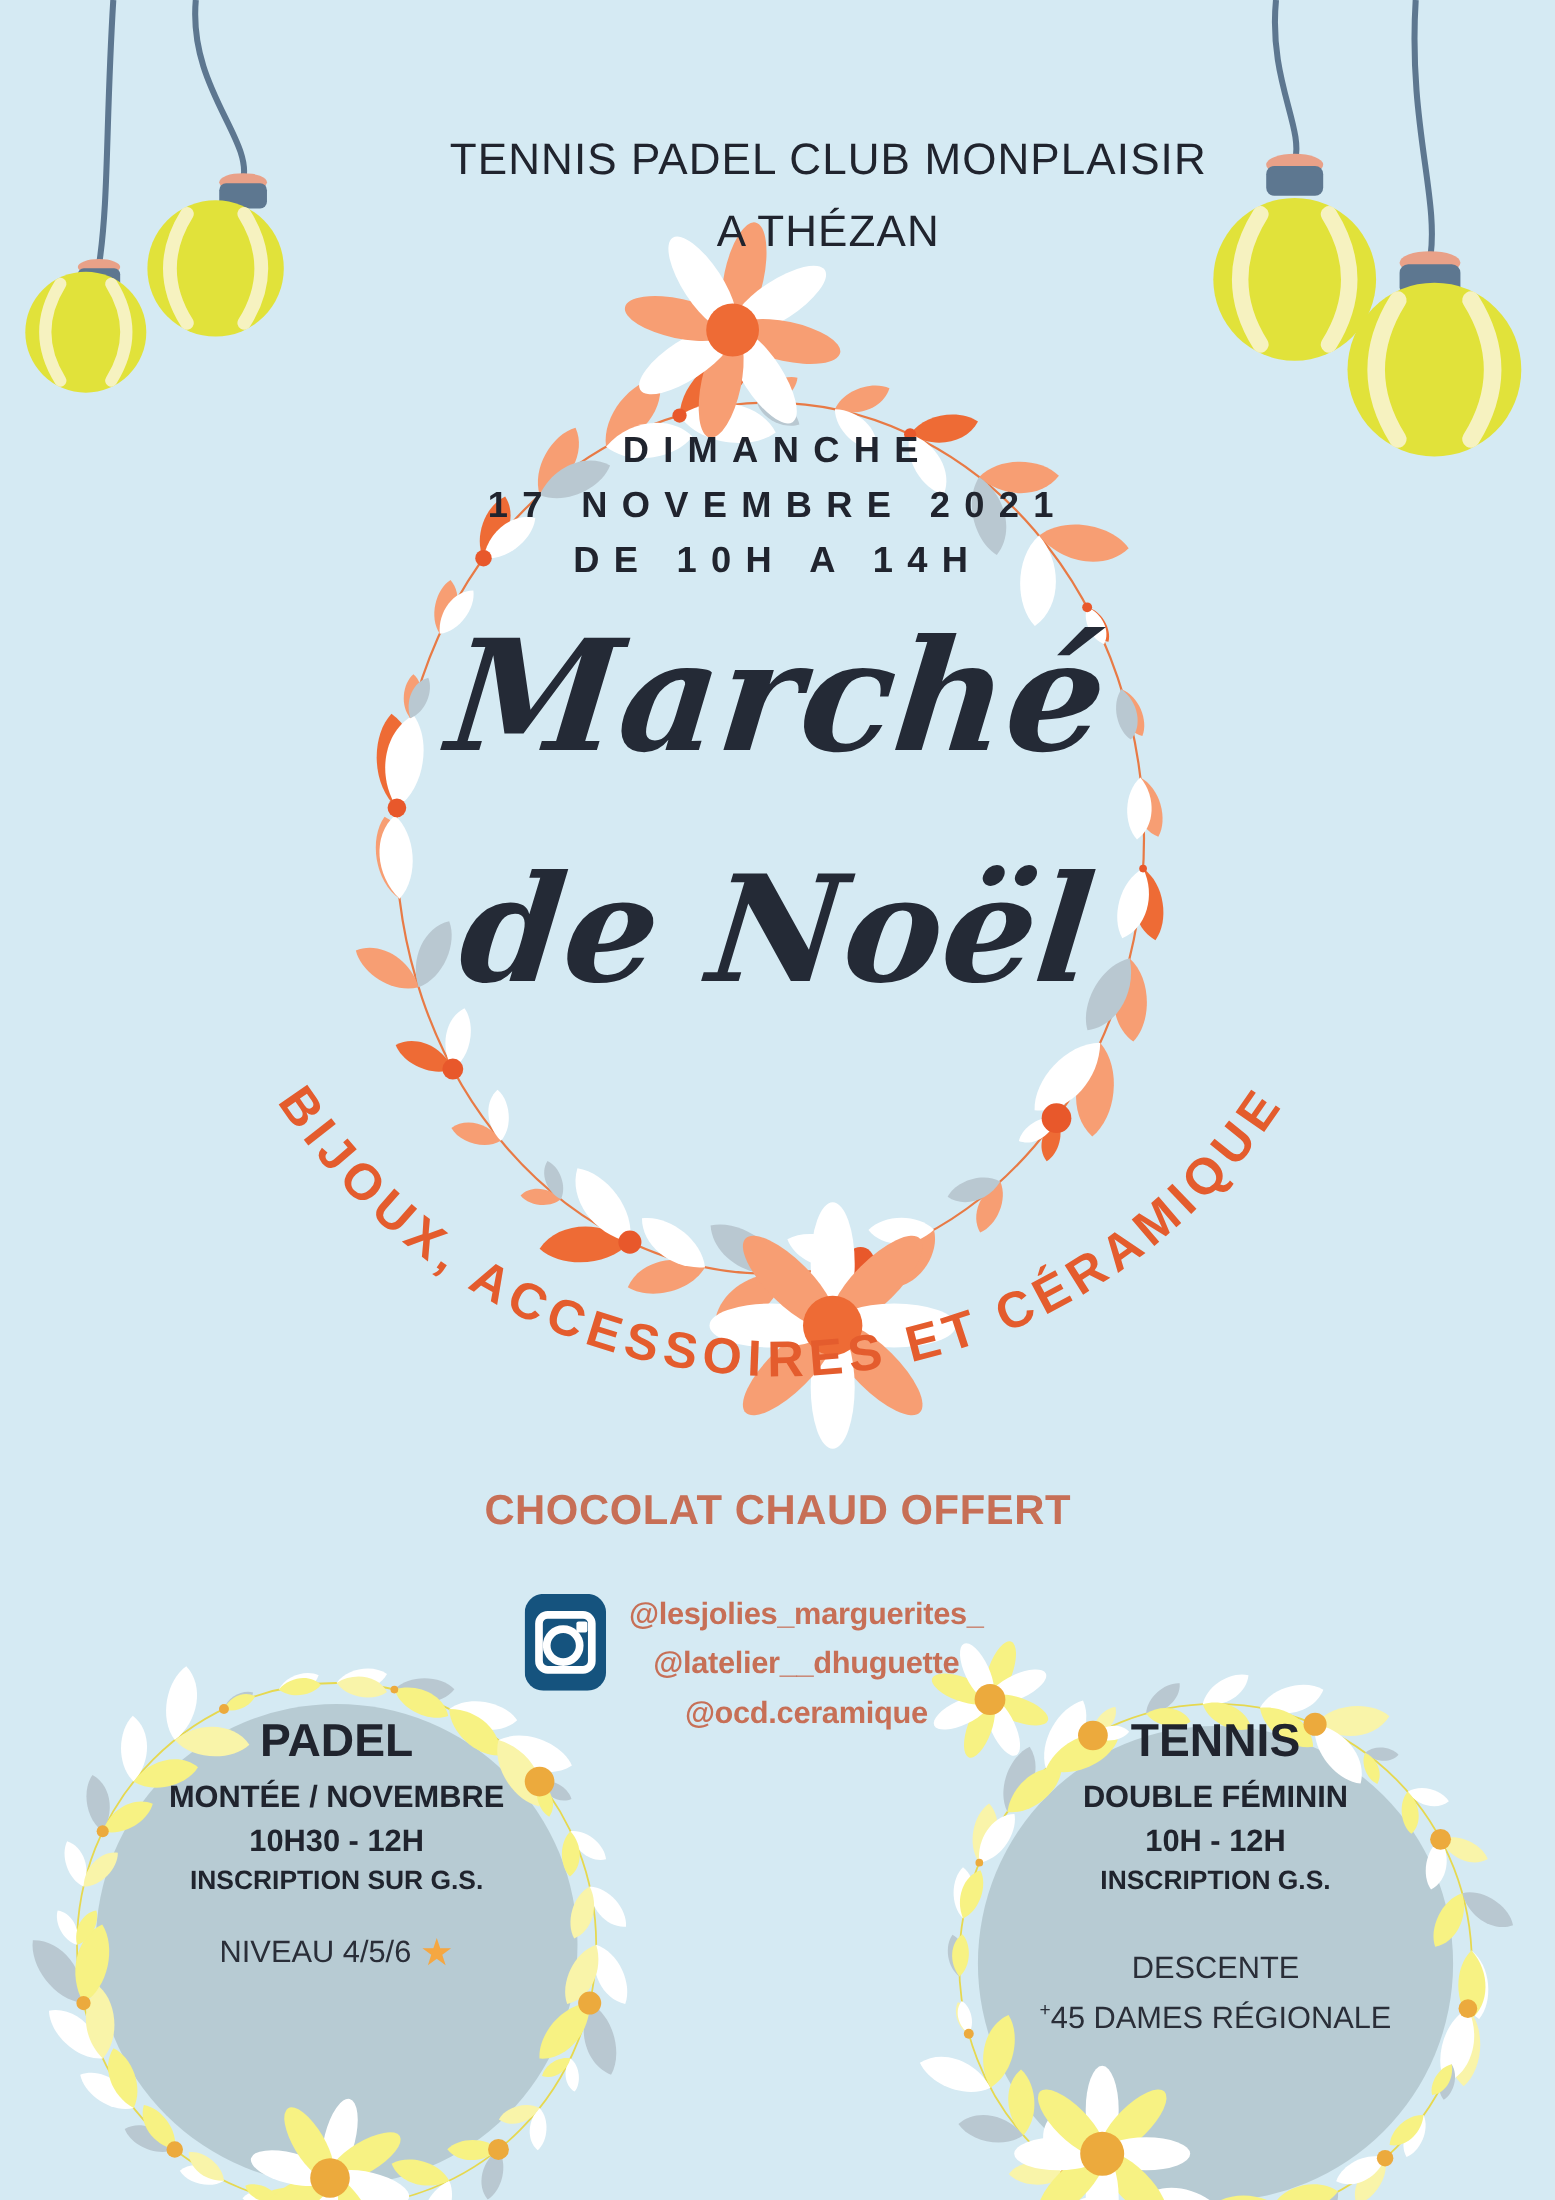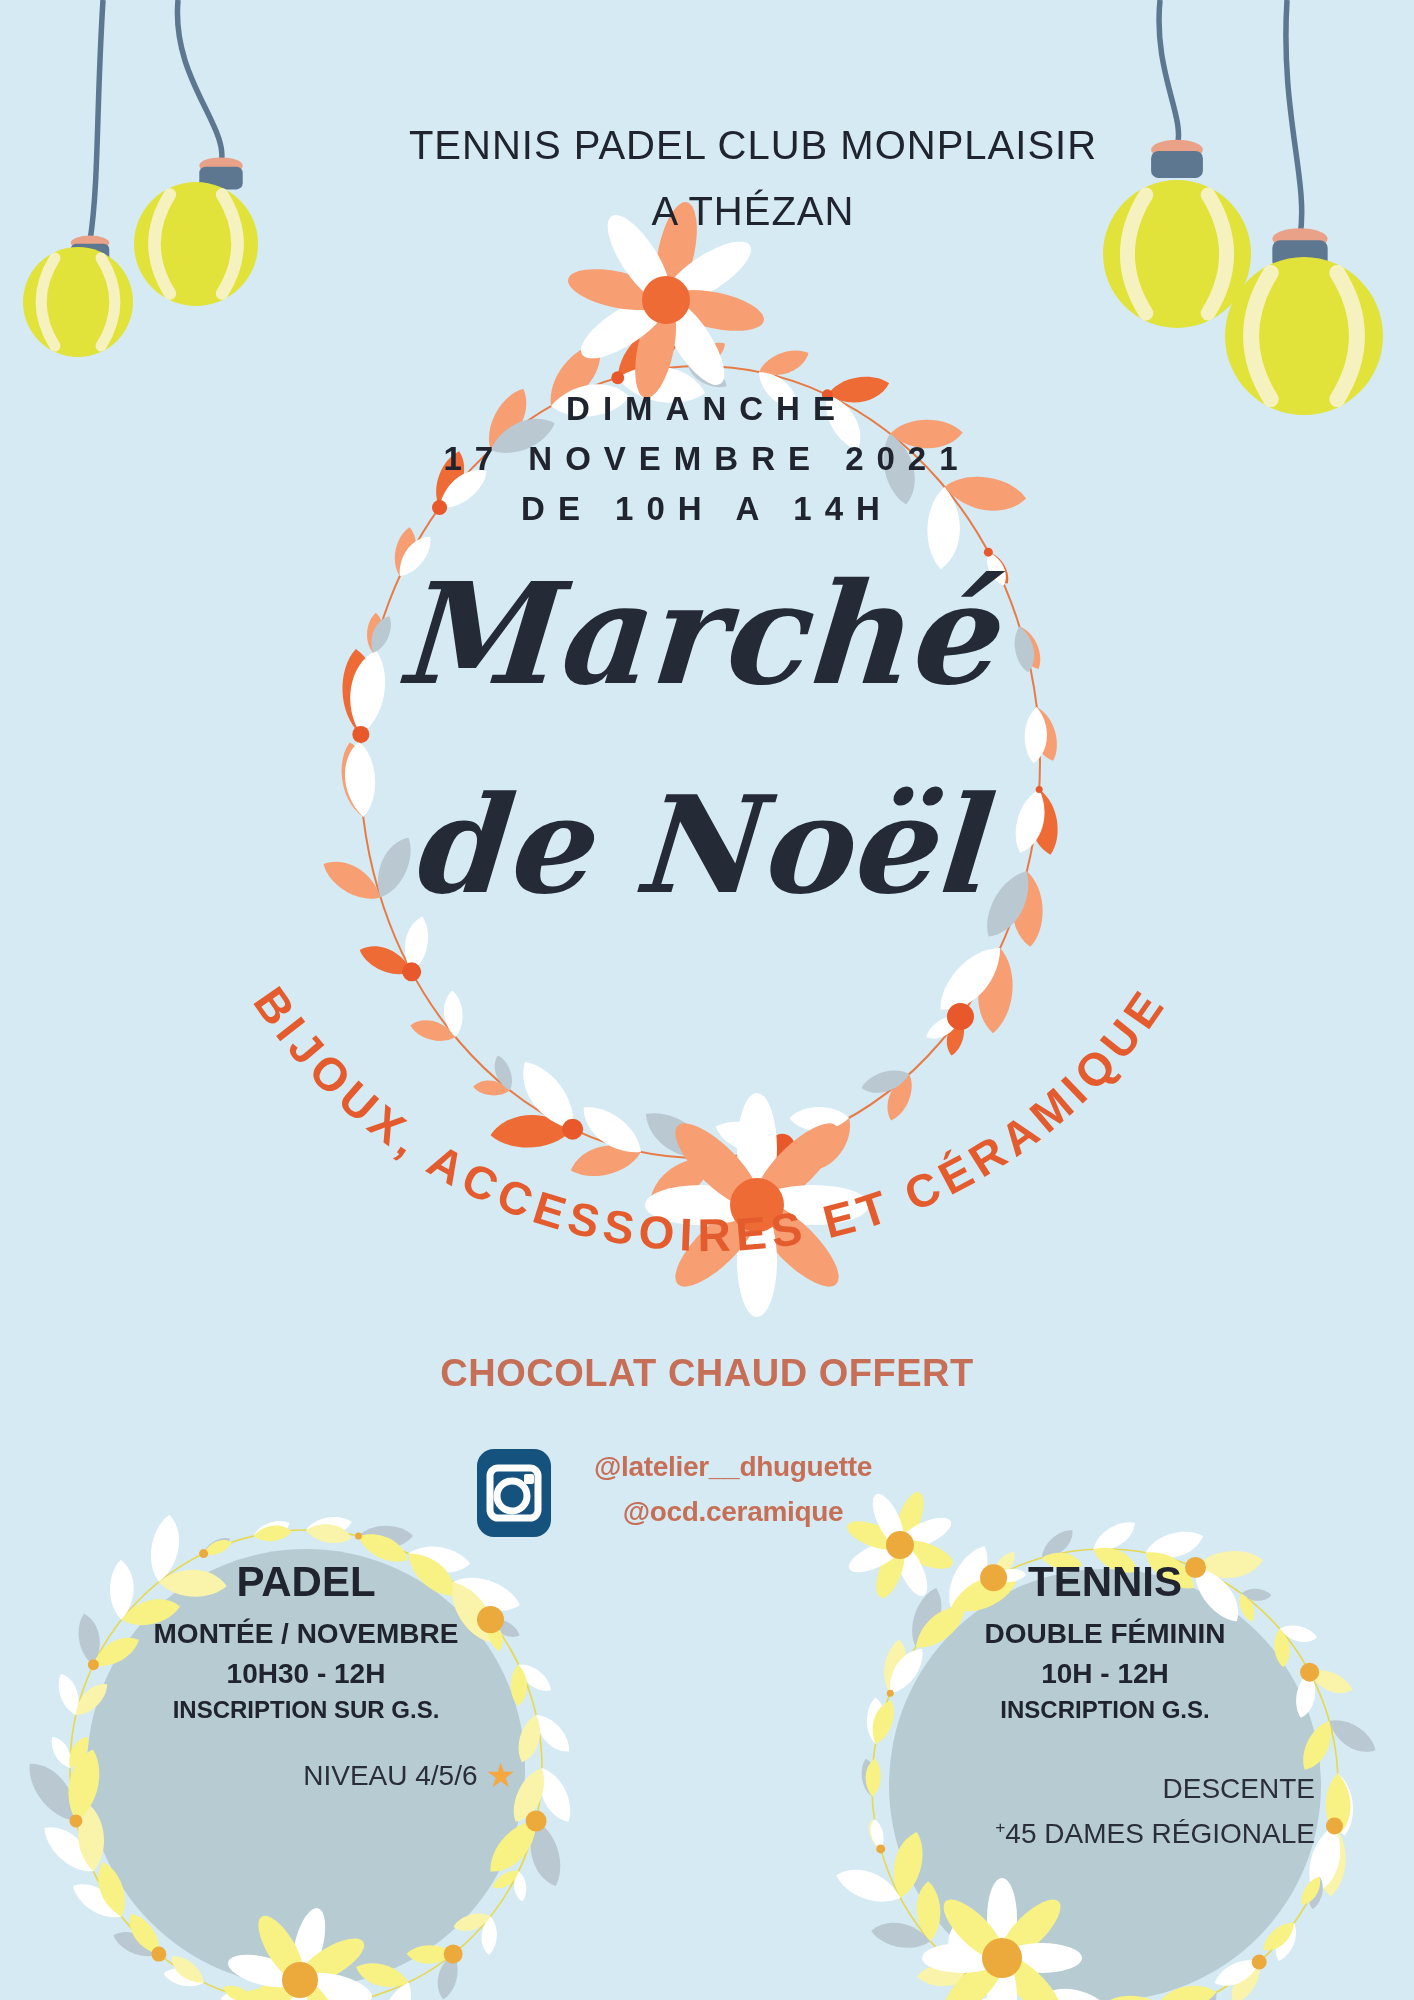--- a/index.html
+++ b/index.html
@@ -18,21 +18,21 @@
   .insta-handles{left:523px;top:1444px;width:420px;font-size:28px;font-weight:700;line-height:45px;color:#c76f56;letter-spacing:-0.3px;}
   .bubble{width:420px;z-index:2;}
   .bubble-left{left:96px;top:1556px;}
   .bubble-right{left:895px;top:1556px;}
   .bubble-title{font-size:42px;font-weight:700;line-height:52px;margin-bottom:6px;}
   .bubble-format{font-size:28px;font-weight:700;line-height:40px;}
   .bubble-time{font-size:28px;font-weight:700;line-height:40px;}
   .bubble-reg{font-size:24px;font-weight:700;line-height:32px;}
   .bubble-gap{height:30px;}
   .bubble-gap2{height:44px;}
-  .bubble-note{font-size:28px;font-weight:400;line-height:38px;color:#2a2e38;text-align:right;}
+  .bubble-note{font-size:28px;font-weight:400;line-height:38px;color:#2a2e38;}
   .star{color:#f5a742;font-size:34px;vertical-align:-2px;padding-left:8px;}
   .plus{vertical-align:super;font-size:0.62em;}
   .arc-svg text{font-family:"Liberation Sans", sans-serif;}
 </style>
 </head>
 <body>
 
 <div class="page">
 
   <svg id="deco" class="layer-svg" width="1414" height="2000" viewBox="0 0 1414 2000">
@@ -340,20 +340,21 @@
 
   <div class="txt offer-line">CHOCOLAT CHAUD OFFERT</div>
 
   <svg class="insta-icon" width="74" height="88" viewBox="0 0 74 88">
     <rect x="0" y="0" width="74" height="88" rx="17" fill="#15537e"></rect>
     <rect x="13" y="19" width="48" height="50" rx="8" fill="none" stroke="#ffffff" stroke-width="7"></rect>
     <circle cx="35" cy="47" r="15" fill="none" stroke="#ffffff" stroke-width="7"></circle>
     <rect x="47" y="25" width="10" height="10" rx="2" fill="#ffffff"></rect>
   </svg>
   <div class="txt insta-handles">
+    <div>@lesjolies_marguerites_</div>
     <div>@latelier__dhuguette</div>
     <div>@ocd.ceramique</div>
   </div>
 
   <div class="txt bubble bubble-left">
     <div class="bubble-title">PADEL</div>
     <div class="bubble-format">MONTÉE / NOVEMBRE</div>
     <div class="bubble-time">10H30 - 12H</div>
     <div class="bubble-reg">INSCRIPTION SUR G.S.</div>
     <div class="bubble-gap"></div>

